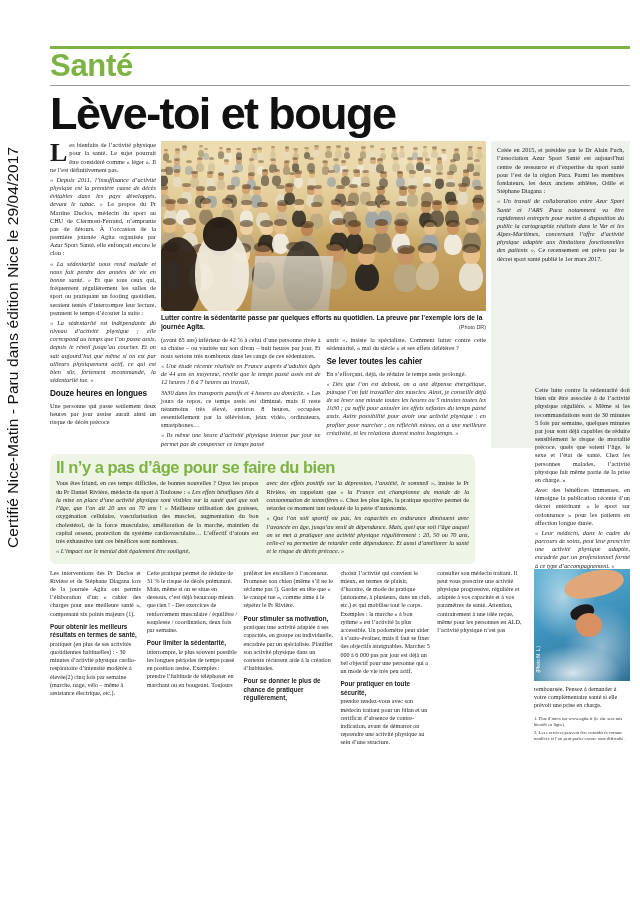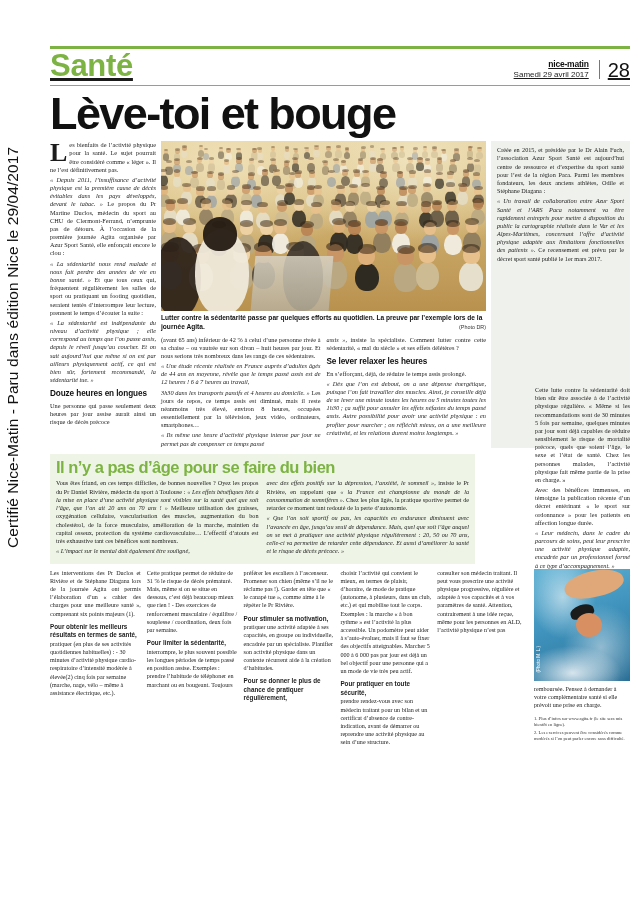--- a/index.html
+++ b/index.html
@@ -38,23 +38,22 @@
   #page {
     position: absolute;
     left: 46px; top: 0;
     width: 594px; height: 906px;
     padding: 0 10px 0 4px;
   }
 
   
   .rule-green { height: 3px; background: #7cb342; margin: 46px 0 0 0; }
   .masthead {
-    display: flex; align-items: flex-end; justify-content: space-between;
+    display: flex; align-items: center; justify-content: space-between;
     padding: 1px 0 2px 0;
-    text-decoration: underline;
   }
   .section-title {
     font-family: "Liberation Sans", sans-serif;
     font-weight: bold;
     font-size: 31px;
     color: #7cb342;
     line-height: 1.05;
     letter-spacing: -.3px;
   }
   .masthead-right { display:flex; align-items: flex-end; gap: 6px; padding-bottom:3px;}
@@ -164,20 +163,21 @@
   }
   .rail-body { font-size: 6.2px; line-height: 1.32; text-align: justify; color:#1c1c1c; }
   .rail-body p { margin: 0 0 2px 0; }
   .rail-body .it { font-style: italic; }
 
   
   .feature {
     background: #eef4e6;
     margin-top: 6px;
     padding: 5px 6px 6px 6px;
+    border-radius: 6px;
   }
   .feature-title {
     font-family:"Liberation Sans", sans-serif;
     font-weight: bold;
     font-size: 16.5px;
     color: #7cb342;
     letter-spacing: -.5px;
     line-height: 1;
     margin-bottom: 4px;
   }
@@ -266,28 +266,20 @@
 <div id="cert-strip">
   <div id="cert-text">Certifié Nice-Matin - Paru dans édition Nice le 29/04/2017</div>
 </div>
 
 <div id="page">
 
   <div class="rule-green"></div>
 
   <div class="masthead">
     <div class="section-title">Santé</div>
-    <div class="masthead-right">
-      <div class="mh-info">
-        <div class="mh-brand">nice-matin</div>
-        <div class="mh-date">Samedi 29 avril 2017</div>
-      </div>
-      <div class="mh-sep"></div>
-      <div class="mh-page">28</div>
-    </div>
   </div>
 
   <div class="rule-grey"></div>
 
   <h1 class="headline">Lève-toi et bouge</h1>
 
 
   <div class="top-grid">
 
     <div class="col-body">
@@ -745,21 +737,21 @@
       <div class="caption">
         <span>Lutter contre la sédentarité passe par quelques efforts au quotidien. La preuve par l’exemple lors de la journée Agita.</span>
         <span class="credit">(Photo DR)</span>
       </div>
       <div class="col-body" style="margin-top:4px; columns:2; column-gap:6px;">
         <p>(avant 65 ans) inférieur de 42 % à celui d’une personne rivée à sa chaise – ou vautrée sur son divan – huit heures par jour. Et nous serions très nombreux dans les rangs de ces sédentaires.</p>
         <p class="it">« Une étude récente réalisée en France auprès d’adultes âgés de 44 ans en moyenne, révèle que le temps passé assis est de 12 heures ! 6 à 7 heures au travail,</p>
         <p><span class="it">3h30 dans les transports passifs et 4 heures au domicile. »</span><span> Les jours de repos, ce temps assis est diminué, mais il reste néanmoins très élevé, environ 8 heures, occupées essentiellement par la télévision, jeux vidéo, ordinateurs, smartphones…</span></p>
         <p class="it">« Ils même une heure d’activité physique intense par jour ne permet pas de compenser ce temps passé</p>
         <p><span class="it">assis »</span><span>, insiste la spécialiste. Comment lutter contre cette sédentarité, « mal du siècle » et ses effets délétères ?</span></p>
-        <div class="subhead">Se lever relaxer les heures</div>
+        <div class="subhead">Se lever toutes les cahier</div>
         <p>En s’efforçant, déjà, de réduire le temps assis prolongé.</p>
         <p class="it">« Dès que l’on est debout, on a une dépense énergétique, puisque l’on fait travailler des muscles. Ainsi, je conseille déjà de se lever une minute toutes les heures ou 5 minutes toutes les 1h30 ; ça suffit pour annuler les effets néfastes du temps passé assis. Autre possibilité pour avoir une activité physique : en profiter pour marcher ; on réfléchit mieux, on a une meilleure créativité, et les relations durent moins longtemps. »</p>
       </div>
     </div>
 
     <div>
       <div class="rail">
         <div class="rail-body">
           <p>Créée en 2015, et présidée par le Dr Alain Fuch, l’association Azur Sport Santé est aujourd’hui centre de ressource et d’expertise du sport santé pour l’est de la région Paca. Parmi les membres fondateurs, les deux anciens athlètes, Odile et Stéphane Diagana :</p>
           <p><span class="it">« Un travail de collaboration entre Azur Sport Santé et l’ARS Paca notamment va être rapidement entrepris pour mettre à disposition du public la cartographie réalisée dans le Var et les Alpes-Maritimes, concernant l’offre d’activité physique adaptée aux limitations fonctionnelles des patients ».</span><span> Ce recensement est prévu par le décret sport santé publié le 1er mars 2017.</span></p>

